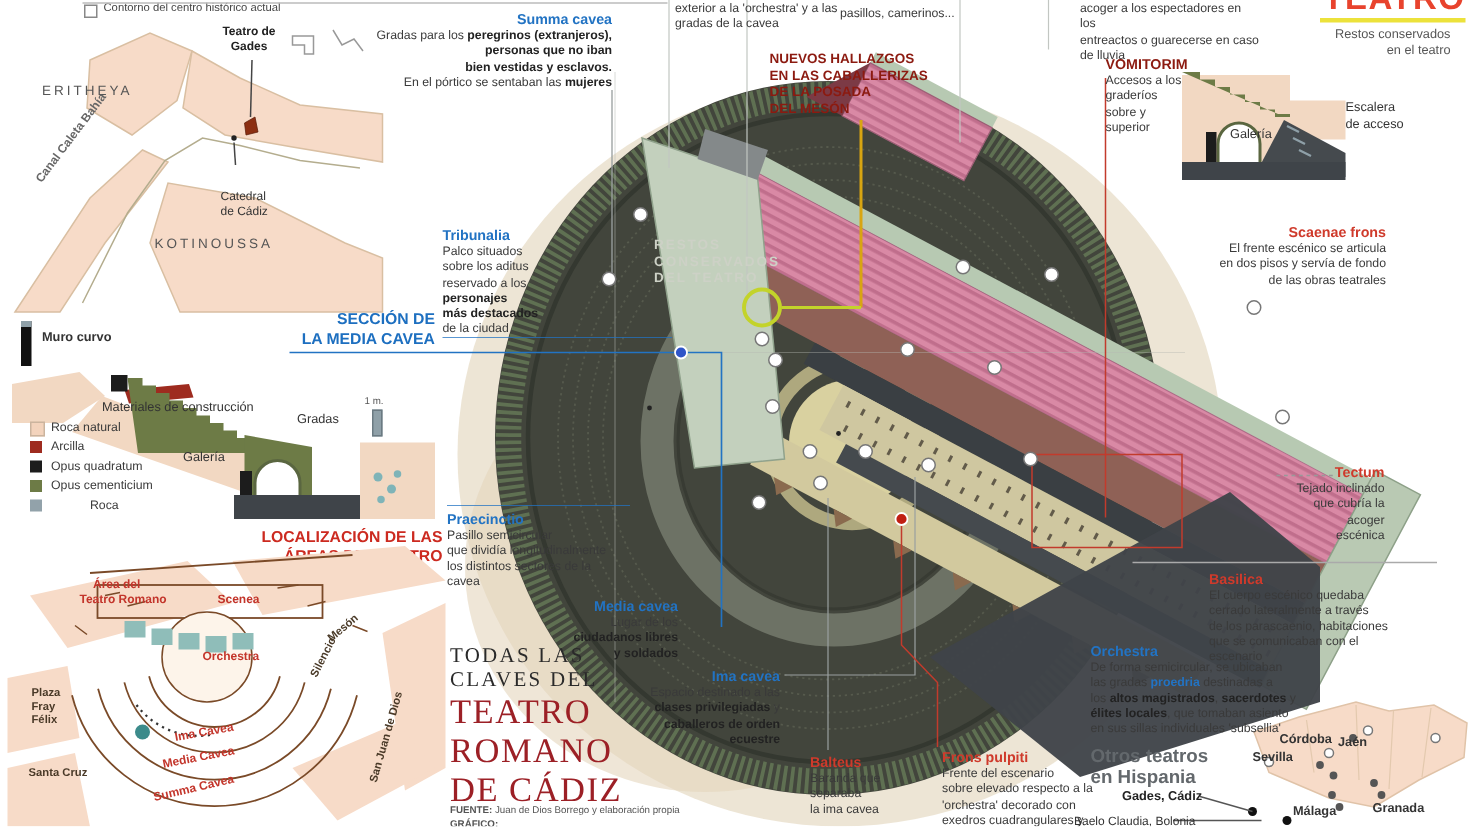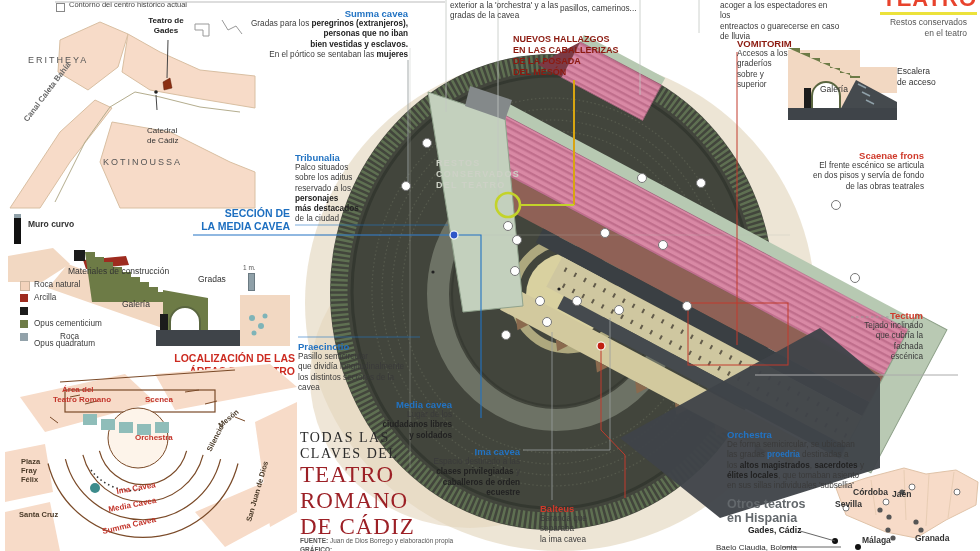--- a/index.html
+++ b/index.html
@@ -206,21 +206,21 @@
     <div style="position:relative;height:13px;">
         <span style="position: absolute; left: 0px; top: 1px; width: 8px; height: 8px; border: 1px solid rgb(203, 180, 158); background-color: rgb(243, 211, 188);"></span>
         <span class="txt" style="position:absolute;left:14px;top:0;">Roca natural</span>
       </div>
     <div style="position:relative;height:13px;">
         <span style="position: absolute; left: 0px; top: 1px; width: 8px; height: 8px; background-color: rgb(158, 43, 31);"></span>
         <span class="txt" style="position:absolute;left:14px;top:0;">Arcilla</span>
       </div>
     <div style="position:relative;height:13px;">
         <span style="position: absolute; left: 0px; top: 1px; width: 8px; height: 8px; background-color: rgb(28, 28, 28);"></span>
-        <span class="txt" style="position:absolute;left:14px;top:0;margin-top:33px;">Opus quadratum</span>
+        <span class="txt" style="position:absolute;left:14px;top:0;">Opus quadratum</span>
       </div>
     <div style="position:relative;height:13px;">
         <span style="position: absolute; left: 0px; top: 1px; width: 8px; height: 8px; background-color: rgb(109, 123, 70);"></span>
         <span class="txt" style="position:absolute;left:14px;top:0;">Opus cementicium</span>
       </div>
     <div style="position:relative;height:13px;">
         <span style="position: absolute; left: 0px; top: 1px; width: 8px; height: 8px; background-color: rgb(146, 162, 170);"></span>
         <span class="txt" style="position:absolute;left:14px;top:0;margin-left:26px;">Roca</span>
       </div>
   </div>
@@ -358,20 +358,27 @@
     <b>GRÁFICO:</b>
   </div>
 
   <div class="c" style="left:540px;top:503px;width:70px;z-index:6;">
     <div class="tr">Balteus</div>
     <div class="txt">Baranda que</div>
     <div class="txt">separaba</div>
     <div class="txt">la ima cavea</div>
   </div>
 
+  <div class="c" style="left:628px;top:500px;width:135px;z-index:6;">
+    <div class="tr">Frons pulpiti</div>
+    <div class="txt">Frente del escenario</div>
+    <div class="txt">sobre elevado respecto a la</div>
+    <div class="txt">'orchestra' decorado con</div>
+    <div class="txt">exedros cuadrangulares y</div>
+  </div>
 
   <div class="c ra nowrap" style="left:850px;top:-14px;width:127px;font-size:22px;font-weight:bold;letter-spacing:1px;color:#e8432d;z-index:6;">TEATRO</div>
   <div class="c" style="left:880px;top:12px;width:97px;height:3px;background:#ece23b;z-index:6;"></div>
   <div class="c ra" style="left:853px;top:17px;width:114px;font-size:8.5px;line-height:10.5px;color:#555;z-index:6;">
     <div>Restos conservados</div>
       <div>en el teatro</div>
   </div>
 
   <div class="c" style="left:737px;top:38px;width:52px;z-index:6;">
     <div class="tdr" style="font-size:9.5px;">VOMITORIM</div>
@@ -400,24 +407,32 @@
     <div class="tr">Scaenae frons</div>
     <div class="txt">El frente escénico se articula</div>
     <div class="txt">en dos pisos y servía de fondo</div>
     <div class="txt">de las obras teatrales</div>
   </div>
 
   <div class="c ra" style="left:823px;top:310px;width:100px;z-index:6;">
     <div class="tr">Tectum</div>
     <div class="txt">Tejado inclinado</div>
     <div class="txt">que cubría la</div>
-    <div class="txt">fachada</div>
+    <div class="txt">acoger</div>
     <div class="txt">escénica</div>
   </div>
 
+  <div class="c" style="left:806px;top:381px;width:160px;z-index:6;">
+    <div class="tr">Basilica</div>
+    <div class="txt">El cuerpo escénico quedaba</div>
+    <div class="txt">cerrado lateralmente a través</div>
+    <div class="txt">de los parascaenio, habitaciones</div>
+    <div class="txt">que se comunicaban con el</div>
+    <div class="txt">escenario</div>
+  </div>
 
   <div class="c" style="left:727px;top:429px;width:180px;z-index:6;">
     <div class="tb">Orchestra</div>
     <div class="txt">De forma semicircular, se ubicaban</div>
     <div class="txt"><span>las gradas </span><b style="color:#2273c3;">proedria</b><span> destinadas a</span></div>
     <div class="txt"><span>los </span><b>altos magistrados</b><span>, </span><b>sacerdotes</b><span> y</span></div>
     <div class="txt"><b>élites locales</b><span>, que tomaban asiento</span></div>
     <div class="txt">en sus sillas individuales 'subsellia'</div>
   </div>
 

